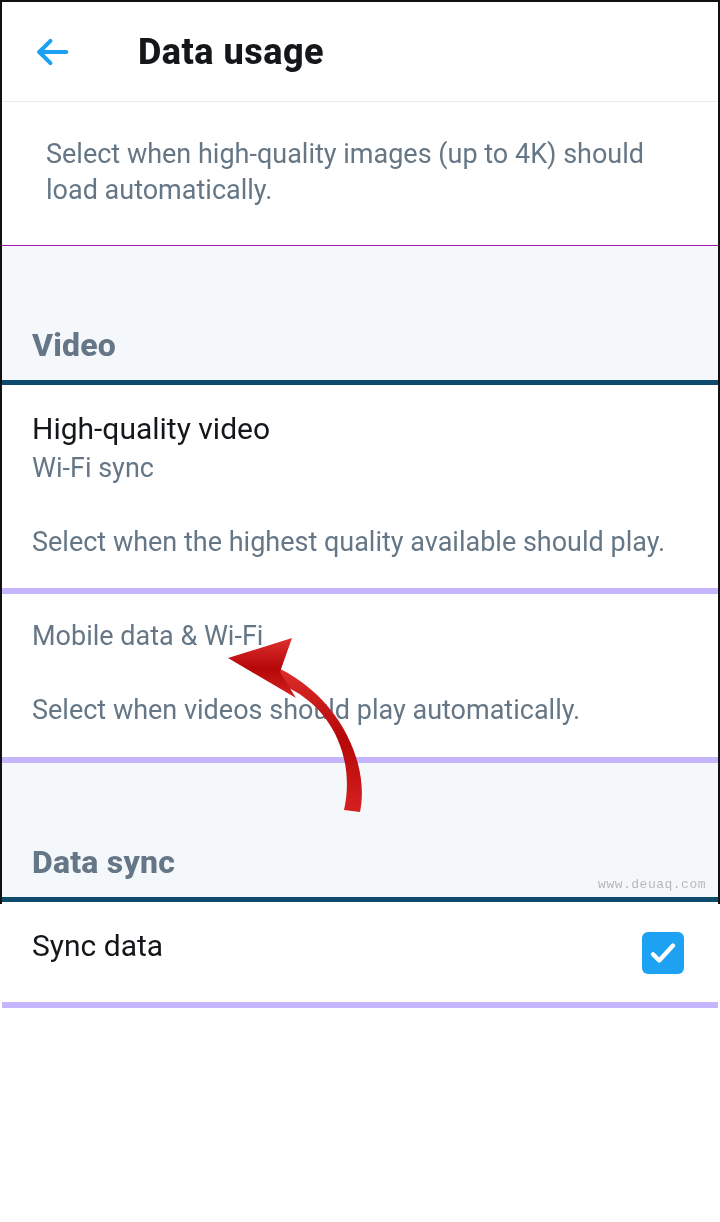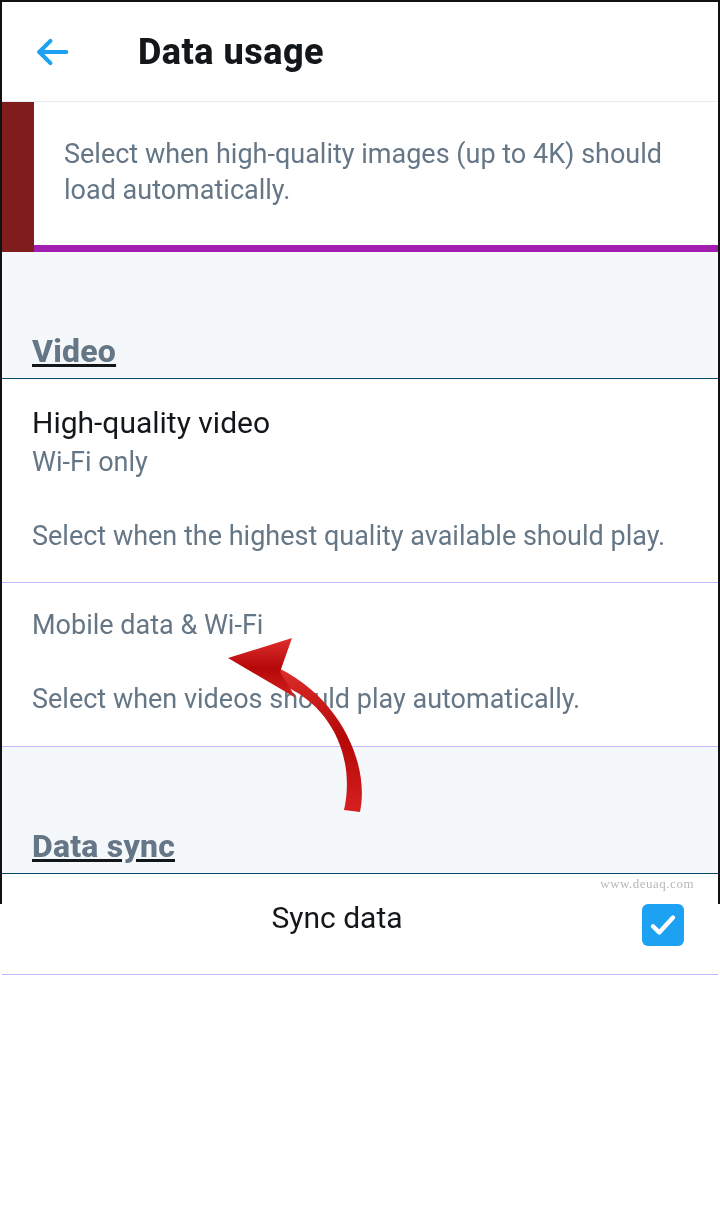--- a/index.html
+++ b/index.html
@@ -9,21 +9,21 @@
     font-family: -apple-system, BlinkMacSystemFont, "Segoe UI", Roboto, Helvetica, Arial, sans-serif;
     background: #fff;
     color: #14171a;
     overflow: hidden;
   }
   .frame {
     width: 720px;
     height: 904px;
     border: 2px solid #111;
     position: relative;
-    background: #7f1d1d;
+    background: #be185d;
   }
   .header {
     height: 100px;
     display: flex;
     align-items: center;
     padding: 0 28px;
     border-bottom: 1px solid #e6ecf0;
     background: #fff;
   }
   .back-icon {
@@ -38,48 +38,46 @@
   .back-icon svg { width: 38px; height: 38px; stroke: #1da1f2; }
   .header-title {
     font-size: 36px;
     font-weight: 800;
     letter-spacing: 0.5px;
     color: #14171a;
   }
 
   .desc-block {
     background: #fff;
-    padding: 34px 30px 36px 30px;
-    border-bottom: 7px solid #a21caf;
-    margin-left: 32px;
+    padding: 34px 30px 36px 44px;
+    border-bottom: 1px solid #a21caf;
   }
   .desc-text {
     font-size: 27px;
     line-height: 1.35;
     color: #657786;
   }
 
   .section-header {
     background: #f5f8fa;
-    padding: 80px 30px 8px 30px;
-    border-bottom: 1px solid #0c4a6e;
-    text-decoration: underline;
+    padding: 80px 30px 16px 30px;
+    border-bottom: 5px solid #0c4a6e;
   }
   .section-header.first { padding-top: 80px; }
   .section-title {
     font-size: 32px;
     font-weight: 800;
     color: #657786;
     letter-spacing: 0.2px;
   }
 
   .setting-item {
     background: #fff;
     padding: 26px 30px 28px 30px;
-    border-bottom: 1px solid #c4b5fd;
+    border-bottom: 6px solid #c4b5fd;
     position: relative;
   }
   .setting-title {
     font-size: 30px;
     font-weight: 400;
     color: #14171a;
     margin-bottom: 6px;
   }
   .setting-sub {
     font-size: 27px;
@@ -89,21 +87,20 @@
   .setting-desc {
     font-size: 27px;
     color: #657786;
     line-height: 1.35;
     margin-top: 40px;
   }
   .setting-row {
     display: flex;
     align-items: flex-start;
     justify-content: space-between;
-    text-align: center;
   }
   .setting-text { flex: 1; }
   .checkbox {
     width: 42px;
     height: 42px;
     border-radius: 6px;
     background: #1da1f2;
     display: flex;
     align-items: center;
     justify-content: center;
@@ -117,26 +114,26 @@
     left: 218px;
     top: 632px;
     width: 200px;
     height: 200px;
     pointer-events: none;
     z-index: 10;
   }
 
   .watermark {
     position: absolute;
-    right: 24px;
+    right: 12px;
     bottom: 10px;
     font-size: 13px;
     color: #b8b8b8;
     letter-spacing: 0.5px;
-    font-family: Liberation Serif, serif;
+    font-family: Liberation Mono, monospace;
   }
 </style>
 </head>
 <body>
 
 <div class="frame">
 
   <div class="header">
     <div class="back-icon">
       <svg viewBox="0 0 24 24" fill="none" stroke-width="2.6" stroke-linecap="round" stroke-linejoin="round">
@@ -150,21 +147,21 @@
   <div class="desc-block">
     <div class="desc-text">Select when high-quality images (up to 4K) should load automatically.</div>
   </div>
 
   <div class="section-header first">
     <div class="section-title">Video</div>
   </div>
 
   <div class="setting-item">
     <div class="setting-title">High-quality video</div>
-    <div class="setting-sub">Wi-Fi only</div>
+    <div class="setting-sub">Wi-Fi sync</div>
     <div class="setting-desc">Select when the highest quality available should play.</div>
   </div>
 
   <div class="setting-item">
     <div class="setting-sub">Mobile data &amp; Wi-Fi</div>
     <div class="setting-desc">Select when videos should play automatically.</div>
   </div>
 
   <div class="section-header">
     <div class="section-title">Data sync</div>

